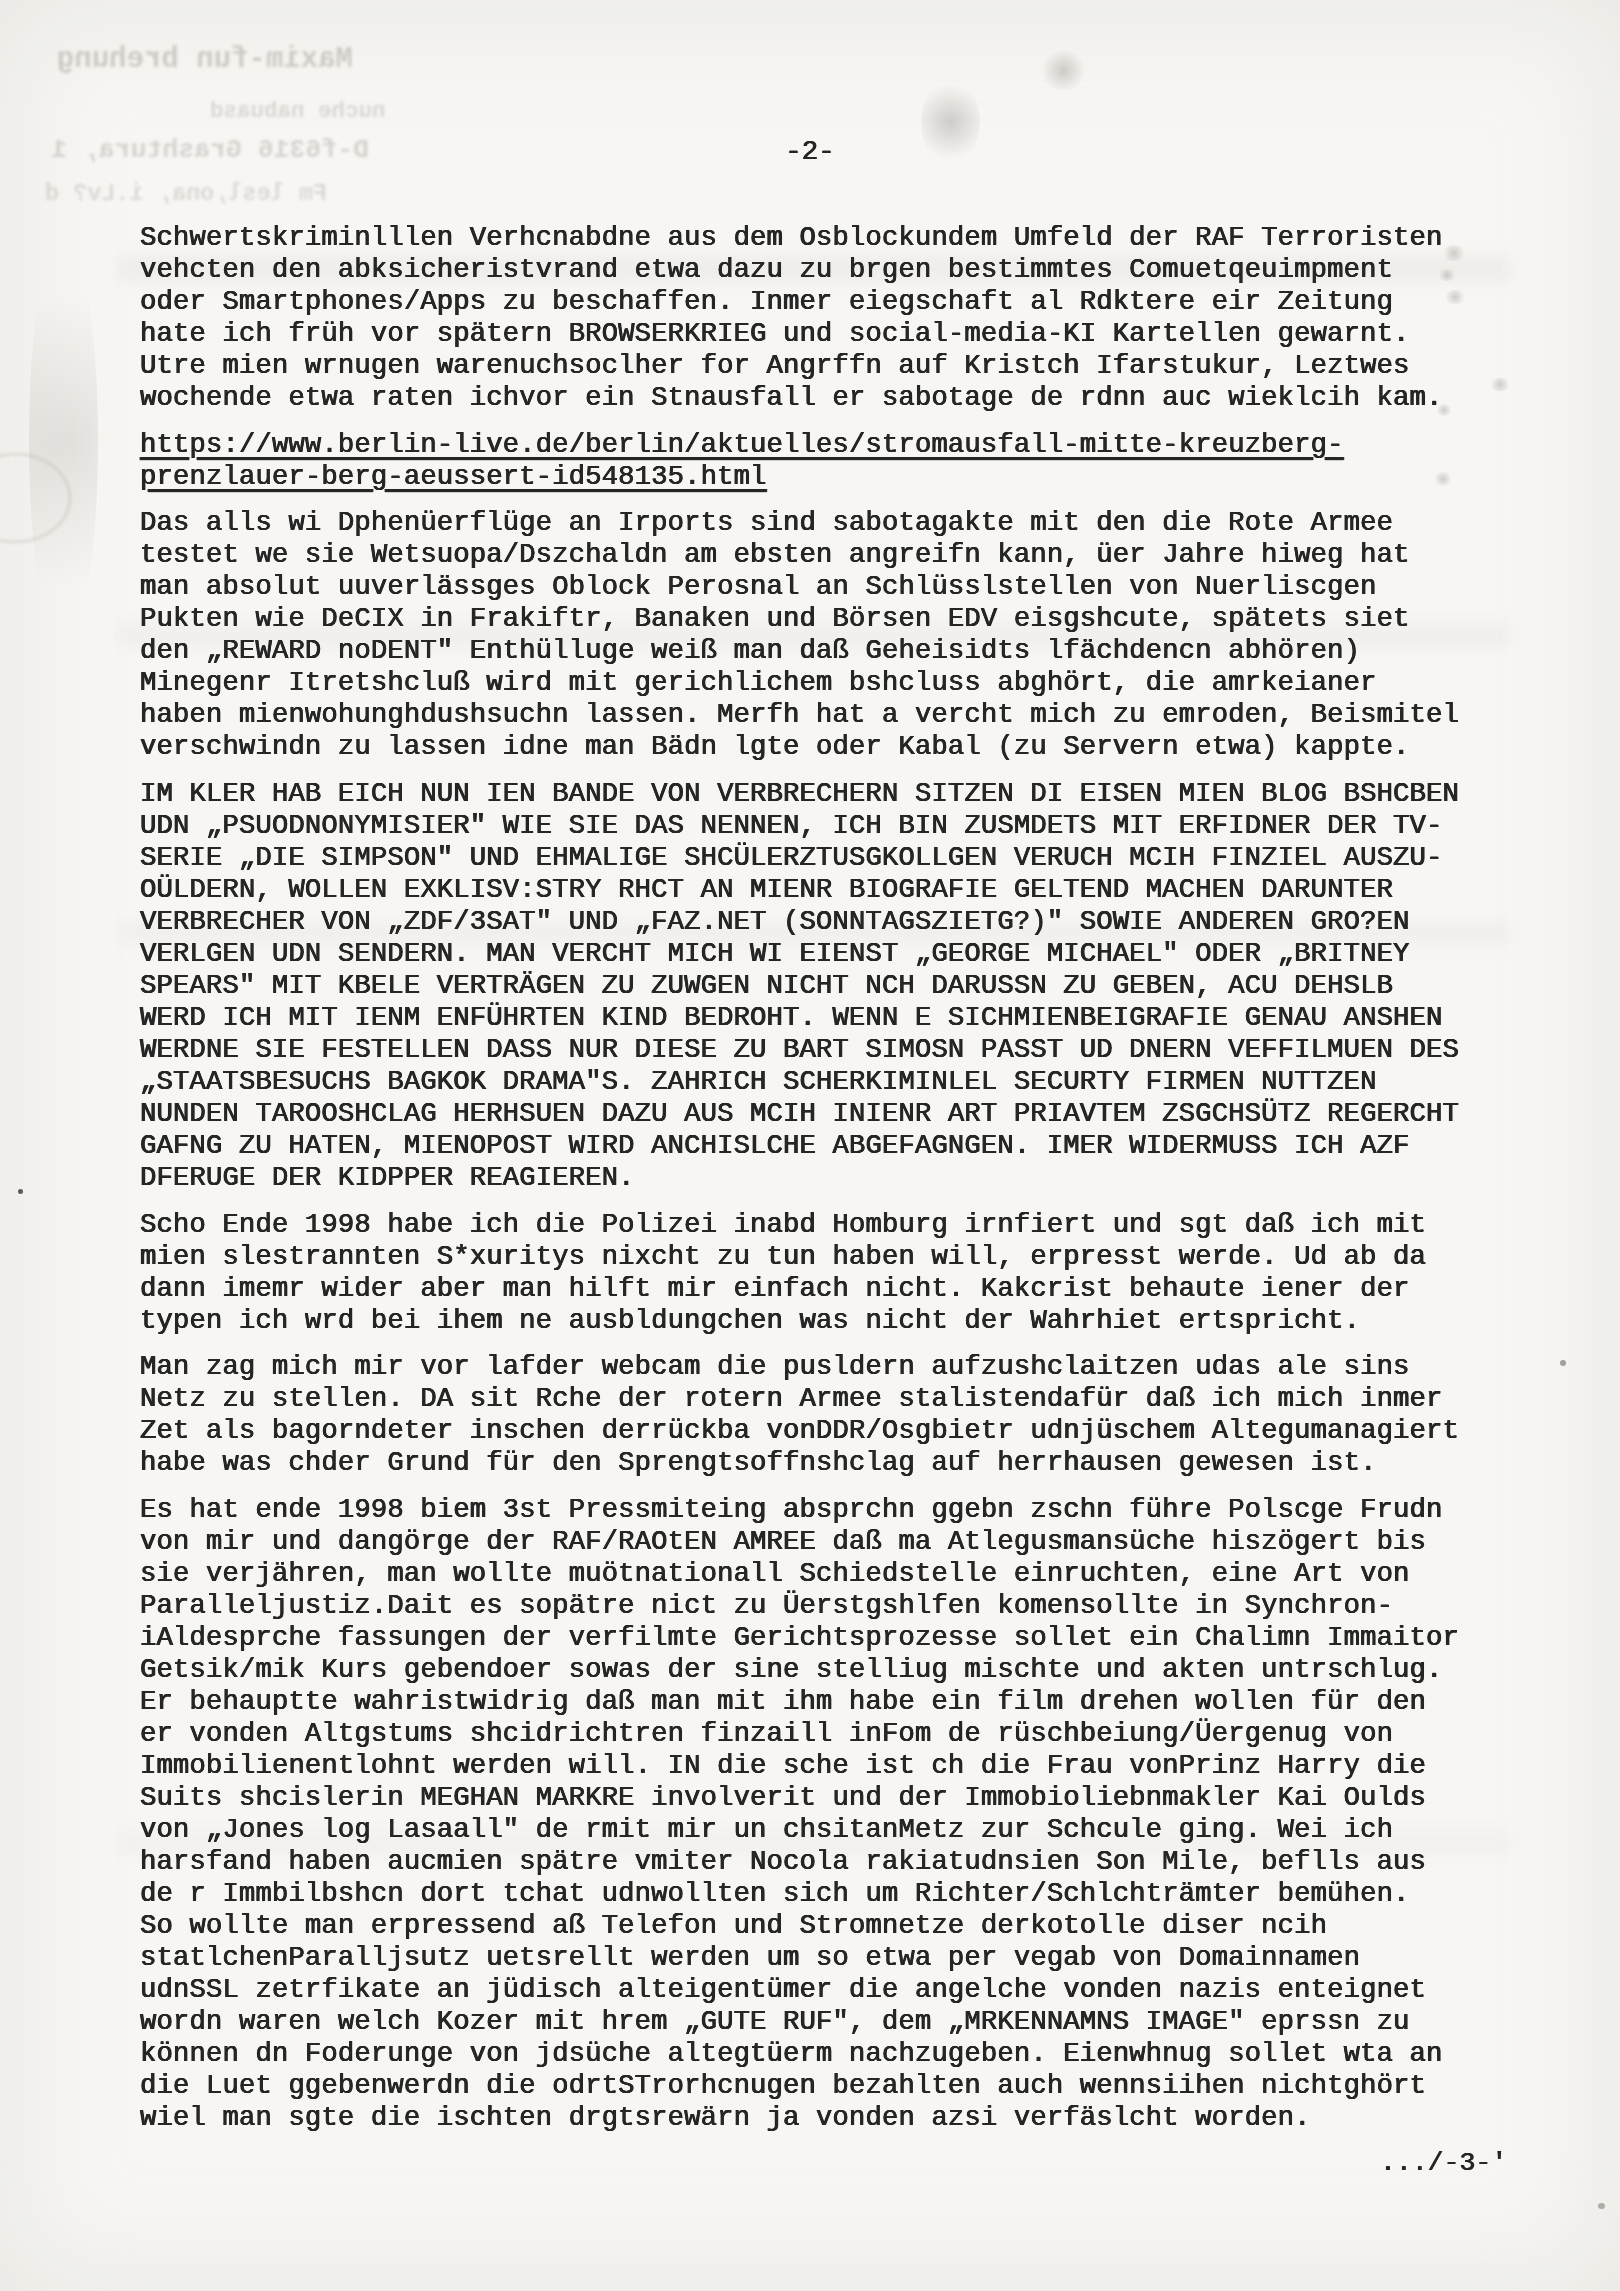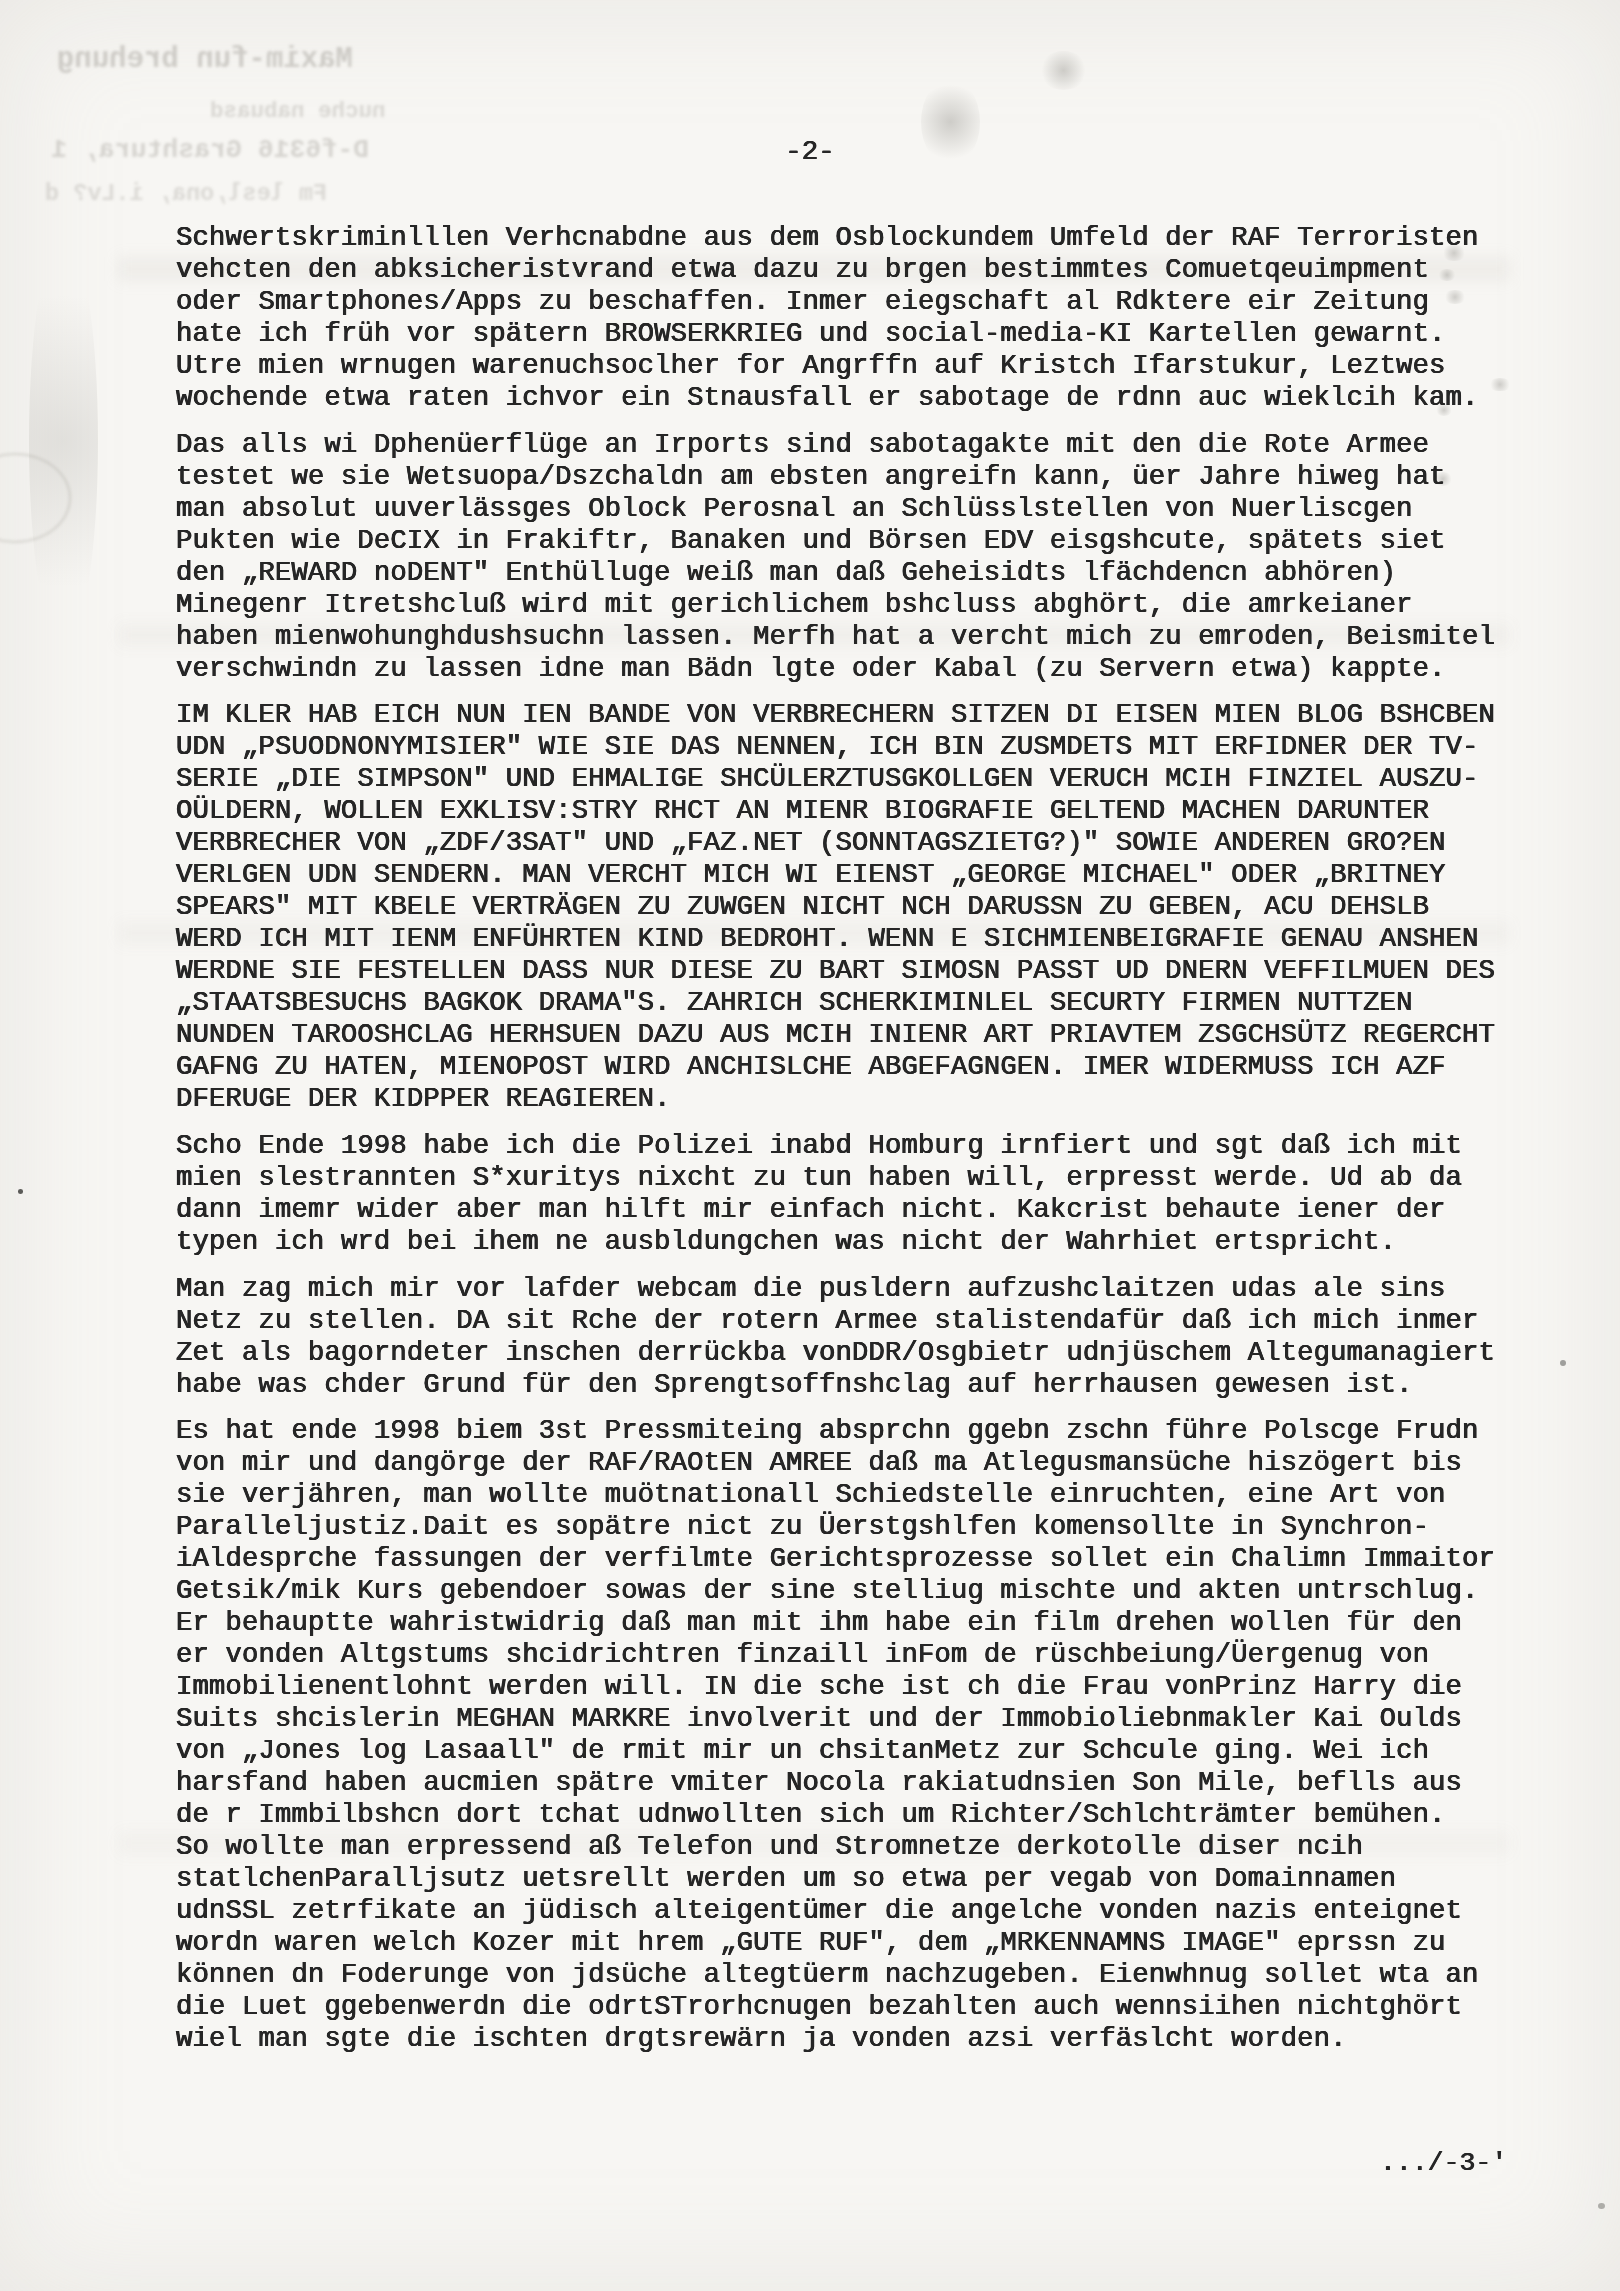--- a/index.html
+++ b/index.html
@@ -6,21 +6,21 @@
   .page{
     position:relative;
     width:1620px;height:2292px;
     background:#f7f6f3;
     overflow:hidden;
     font-family:"Liberation Mono","DejaVu Sans Mono",monospace;
     color:#262626;
     box-shadow:inset 0 0 118px rgba(190,188,180,.25);
   }
   .content{
-    position:absolute;left:140px;top:222px;width:1351px;margin-left:36px;
+    position:absolute;left:140px;top:222px;width:1351px;
   }
   .para{
     margin:0 0 14.7px 0;
     font-size:27.4px;
     line-height:32px;
     letter-spacing:0.05px;
     white-space:pre-line;
     text-shadow:0.4px 0 currentColor,-0.4px 0 currentColor,0 0.3px rgba(0,0,0,.55);
   }
   .para.link{
@@ -96,20 +96,22 @@
 
   <div class="page-number">-2-</div>
 
   <main class="content">
     <p class="para">Schwertskriminlllen Verhcnabdne aus dem Osblockundem Umfeld der RAF Terroristen
 vehcten den abksicheristvrand etwa dazu zu brgen bestimmtes Comuetqeuimpment
 oder Smartphones/Apps zu beschaffen. Inmer eiegschaft al Rdktere eir Zeitung
 hate ich früh vor spätern BROWSERKRIEG und social-media-KI Kartellen gewarnt.
 Utre mien wrnugen warenuchsoclher for Angrffn auf Kristch Ifarstukur, Leztwes
 wochende etwa raten ichvor ein Stnausfall er sabotage de rdnn auc wieklcih kam.</p>
+    <p class="para link">https://www.berlin-live.de/berlin/aktuelles/stromausfall-mitte-kreuzberg-
+prenzlauer-berg-aeussert-id548135.html</p>
     <p class="para">Das alls wi Dphenüerflüge an Irports sind sabotagakte mit den die Rote Armee
 testet we sie Wetsuopa/Dszchaldn am ebsten angreifn kann, üer Jahre hiweg hat
 man absolut uuverlässges Oblock Perosnal an Schlüsslstellen von Nuerliscgen
 Pukten wie DeCIX in Frakiftr, Banaken und Börsen EDV eisgshcute, spätets siet
 den „REWARD noDENT" Enthülluge weiß man daß Geheisidts lfächdencn abhören)
 Minegenr Itretshcluß wird mit gerichlichem bshcluss abghört, die amrkeianer
 haben mienwohunghdushsuchn lassen. Merfh hat a vercht mich zu emroden, Beismitel
 verschwindn zu lassen idne man Bädn lgte oder Kabal (zu Servern etwa) kappte.</p>
     <p class="para">IM KLER HAB EICH NUN IEN BANDE VON VERBRECHERN SITZEN DI EISEN MIEN BLOG BSHCBEN
 UDN „PSUODNONYMISIER" WIE SIE DAS NENNEN, ICH BIN ZUSMDETS MIT ERFIDNER DER TV-

